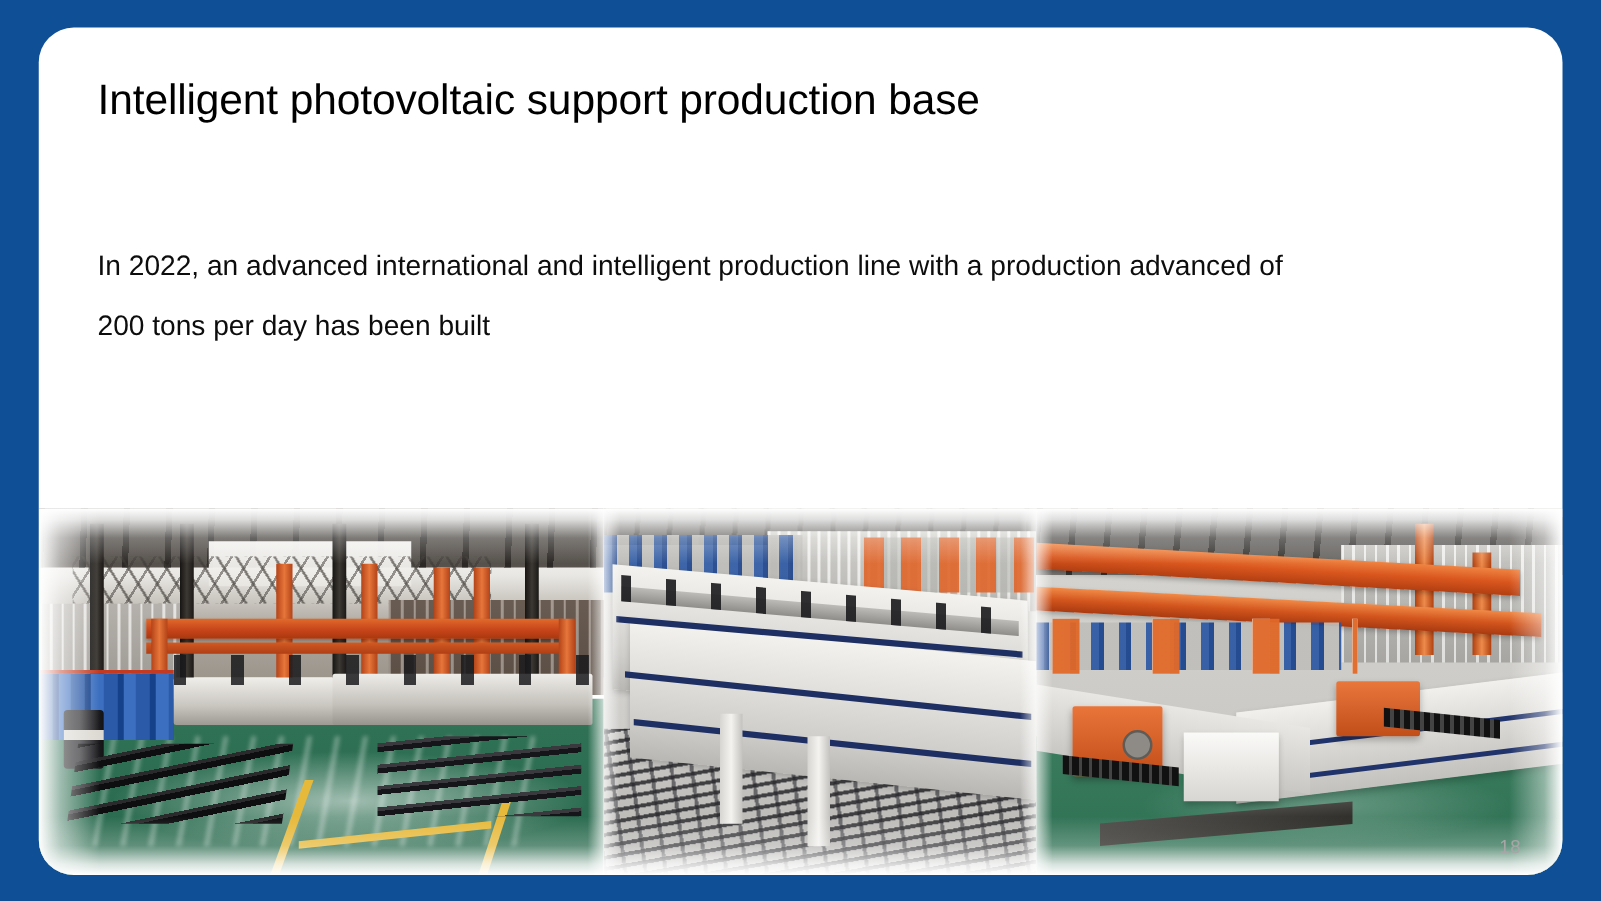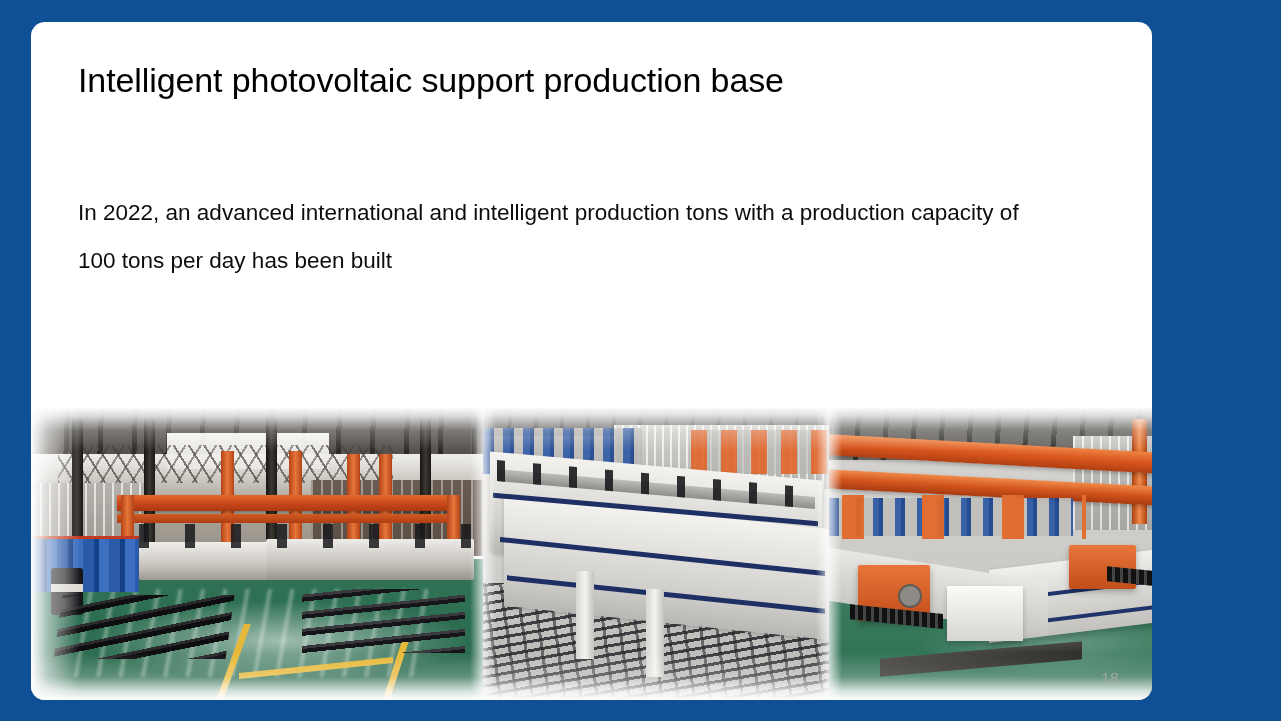--- a/index.html
+++ b/index.html
@@ -20,24 +20,24 @@
     width: 1281px;
     height: 721px;
     background: #0f4f96;
     overflow: hidden;
   }
 
   .slide-card {
     position: absolute;
     left: 31px;
     top: 22px;
-    width: 1121px;
+    width: 1219px;
     height: 678px;
     background: #ffffff;
-    border-radius: 14px;
+    border-radius: 28px;
     overflow: hidden;
   }
 
   
   .slide-title {
     position: absolute;
     left: 47px;
     top: 36px;
     width: 1100px;
     font-size: 34px;
@@ -418,22 +418,22 @@
 </head>
 <body>
 
 <div class="slide">
 
   <div class="slide-card">
 
     <div class="slide-title">Intelligent photovoltaic support production base</div>
 
     <div class="slide-body">
-      <div>In 2022, an advanced international and intelligent production tons with a production capacity of</div>
-      <div>100 tons per day has been built</div>
+      <div>In 2022, an advanced international and intelligent production line with a production advanced of</div>
+      <div>200 tons per day has been built</div>
     </div>
 
     <div class="photo-strip">
 
       <div class="photo photo-left">
         <div class="photo-inner">
           <div class="p1-sky"></div>
           <div class="p1-roof-beams"></div>
           <div class="p1-window"></div>
           <div class="p1-truss"></div>

